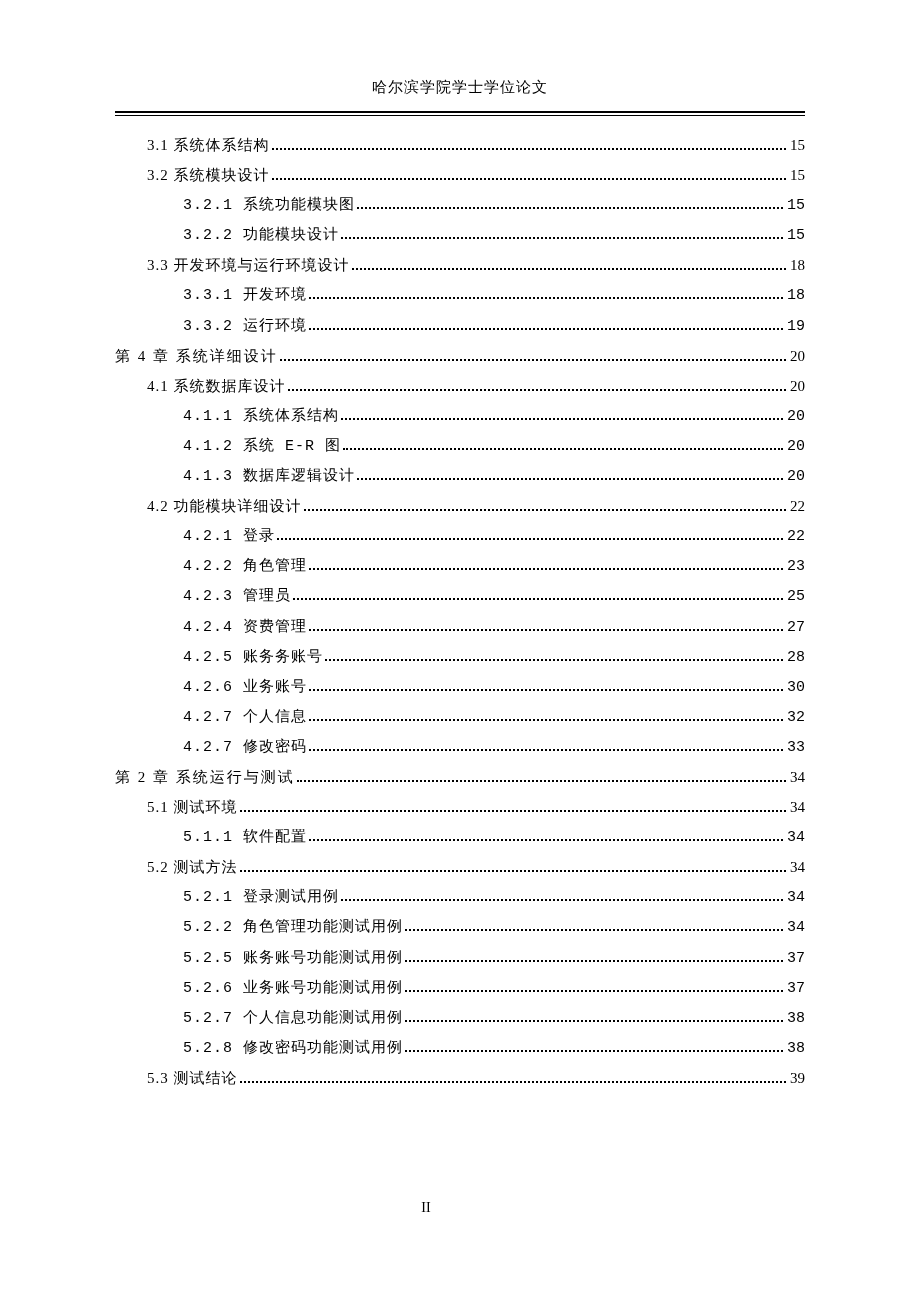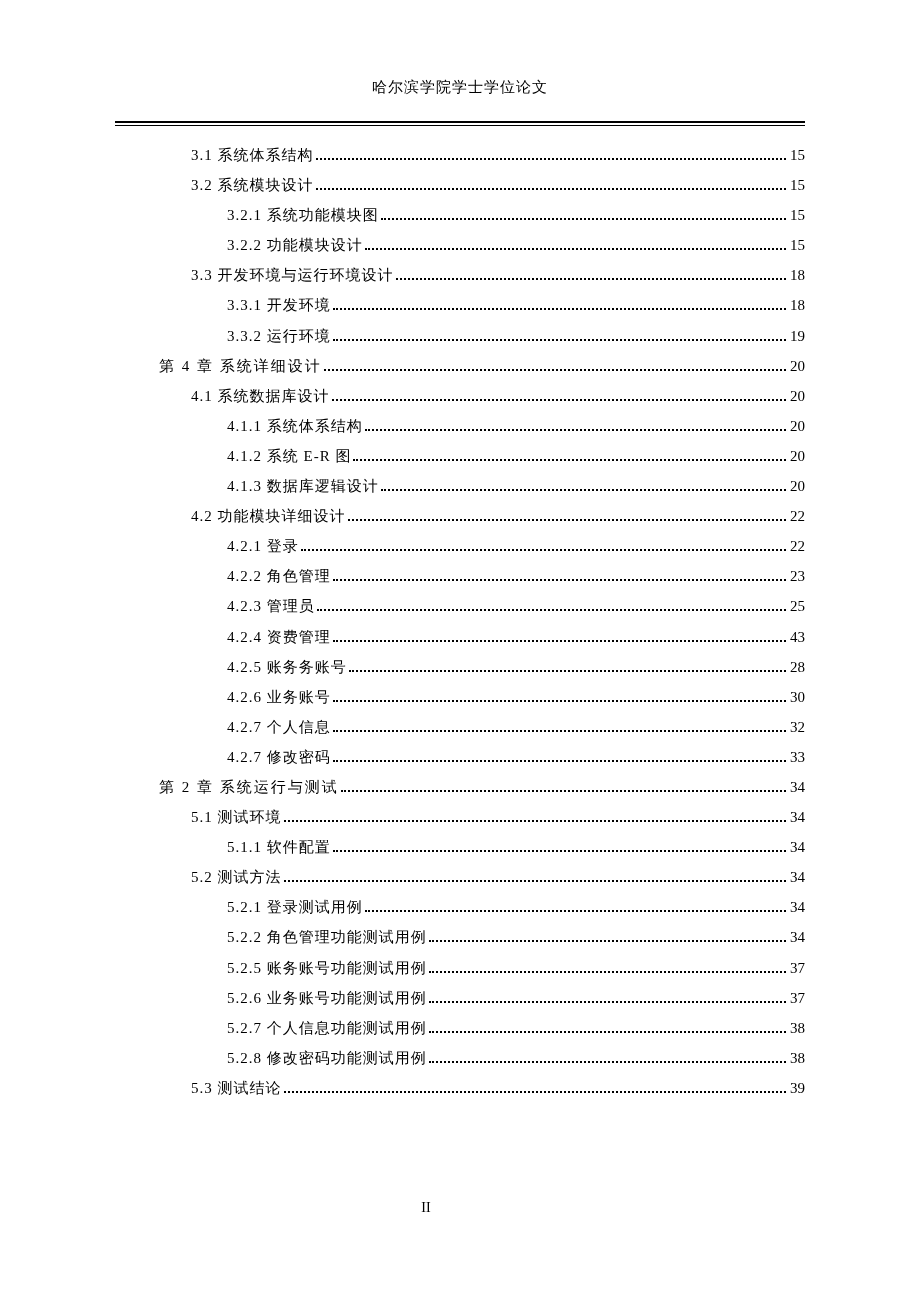--- a/index.html
+++ b/index.html
@@ -11,55 +11,54 @@
       color: #000;
       position: relative;
     }
     .page {
       padding: 78px 115px 0 115px;
     }
     .header-title {
       text-align: center;
       font-size: 15px;
       letter-spacing: 1px;
-      padding-bottom: 24px;
+      padding-bottom: 14px;
     }
     .double-rule {
       border-top: 2.5px solid #000;
       border-bottom: 1px solid #000;
       height: 5px;
       margin-bottom: 22px;
     }
     .toc {
       font-size: 15px;
     }
     .toc-row {
       display: flex;
       align-items: baseline;
       white-space: nowrap;
       line-height: 1.0;
       margin-bottom: 15.1px;
-      margin-left: 44px;
     }
     .toc-label {
       flex: 0 0 auto;
       letter-spacing: 1px;
     }
     .dots {
       flex: 1 1 auto;
       border-bottom: 2px dotted #000;
       margin: 0 4px 3px 2px;
       min-width: 10px;
     }
     .pg {
       flex: 0 0 auto;
     }
     .lvl1 { padding-left: 0; font-family: Liberation Serif, serif; }
     .lvl2 { padding-left: 32px; }
-    .lvl3 { padding-left: 68px; }
+    .lvl3 { padding-left: 68px; font-family: Liberation Mono, monospace; }
     .chapter .toc-label { letter-spacing: 2px; }
     .page-num {
       position: absolute;
       bottom: 86px;
       width: 852px;
       left: 0;
       text-align: center;
       font-size: 14px;
       font-family: "Times New Roman", serif;
     }
@@ -147,21 +146,21 @@
         <span class="pg">23</span>
       </div>
       <div class="toc-row lvl3">
         <span class="toc-label">4.2.3  管理员</span>
         <span class="dots"></span>
         <span class="pg">25</span>
       </div>
       <div class="toc-row lvl3">
         <span class="toc-label">4.2.4  资费管理</span>
         <span class="dots"></span>
-        <span class="pg">43</span>
+        <span class="pg">27</span>
       </div>
       <div class="toc-row lvl3">
         <span class="toc-label">4.2.5  账务务账号</span>
         <span class="dots"></span>
         <span class="pg">28</span>
       </div>
       <div class="toc-row lvl3">
         <span class="toc-label">4.2.6  业务账号</span>
         <span class="dots"></span>
         <span class="pg">30</span>

